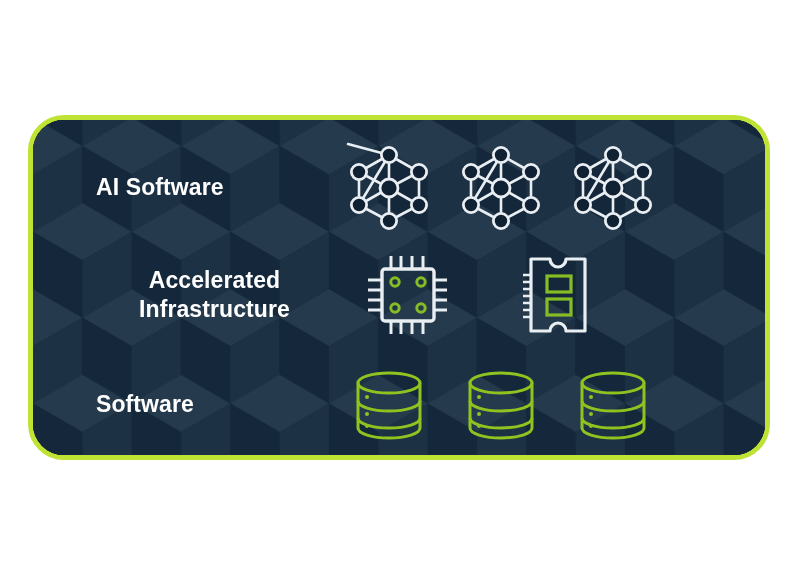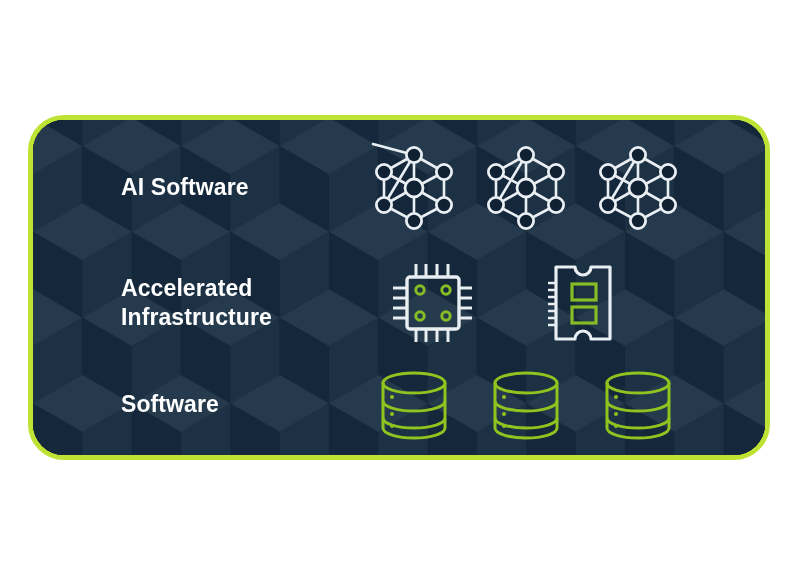--- a/index.html
+++ b/index.html
@@ -42,24 +42,23 @@
   }
 
   
   .row {
     position: absolute;
     left: 0;
     right: 0;
     height: 110px;
     display: flex;
     align-items: center;
-    padding-left: 25px;
   }
   #row-ai      { top: 13px; }
-  #row-infra   { top: 128px; }
+  #row-infra   { top: 120px; text-align: center; }
   #row-storage { top: 230px; }
 
   .row-label {
     position: relative;
     z-index: 3;
     width: 300px;
     padding-left: 63px;
     box-sizing: border-box;
     color: #ffffff;
     font-weight: bold;

